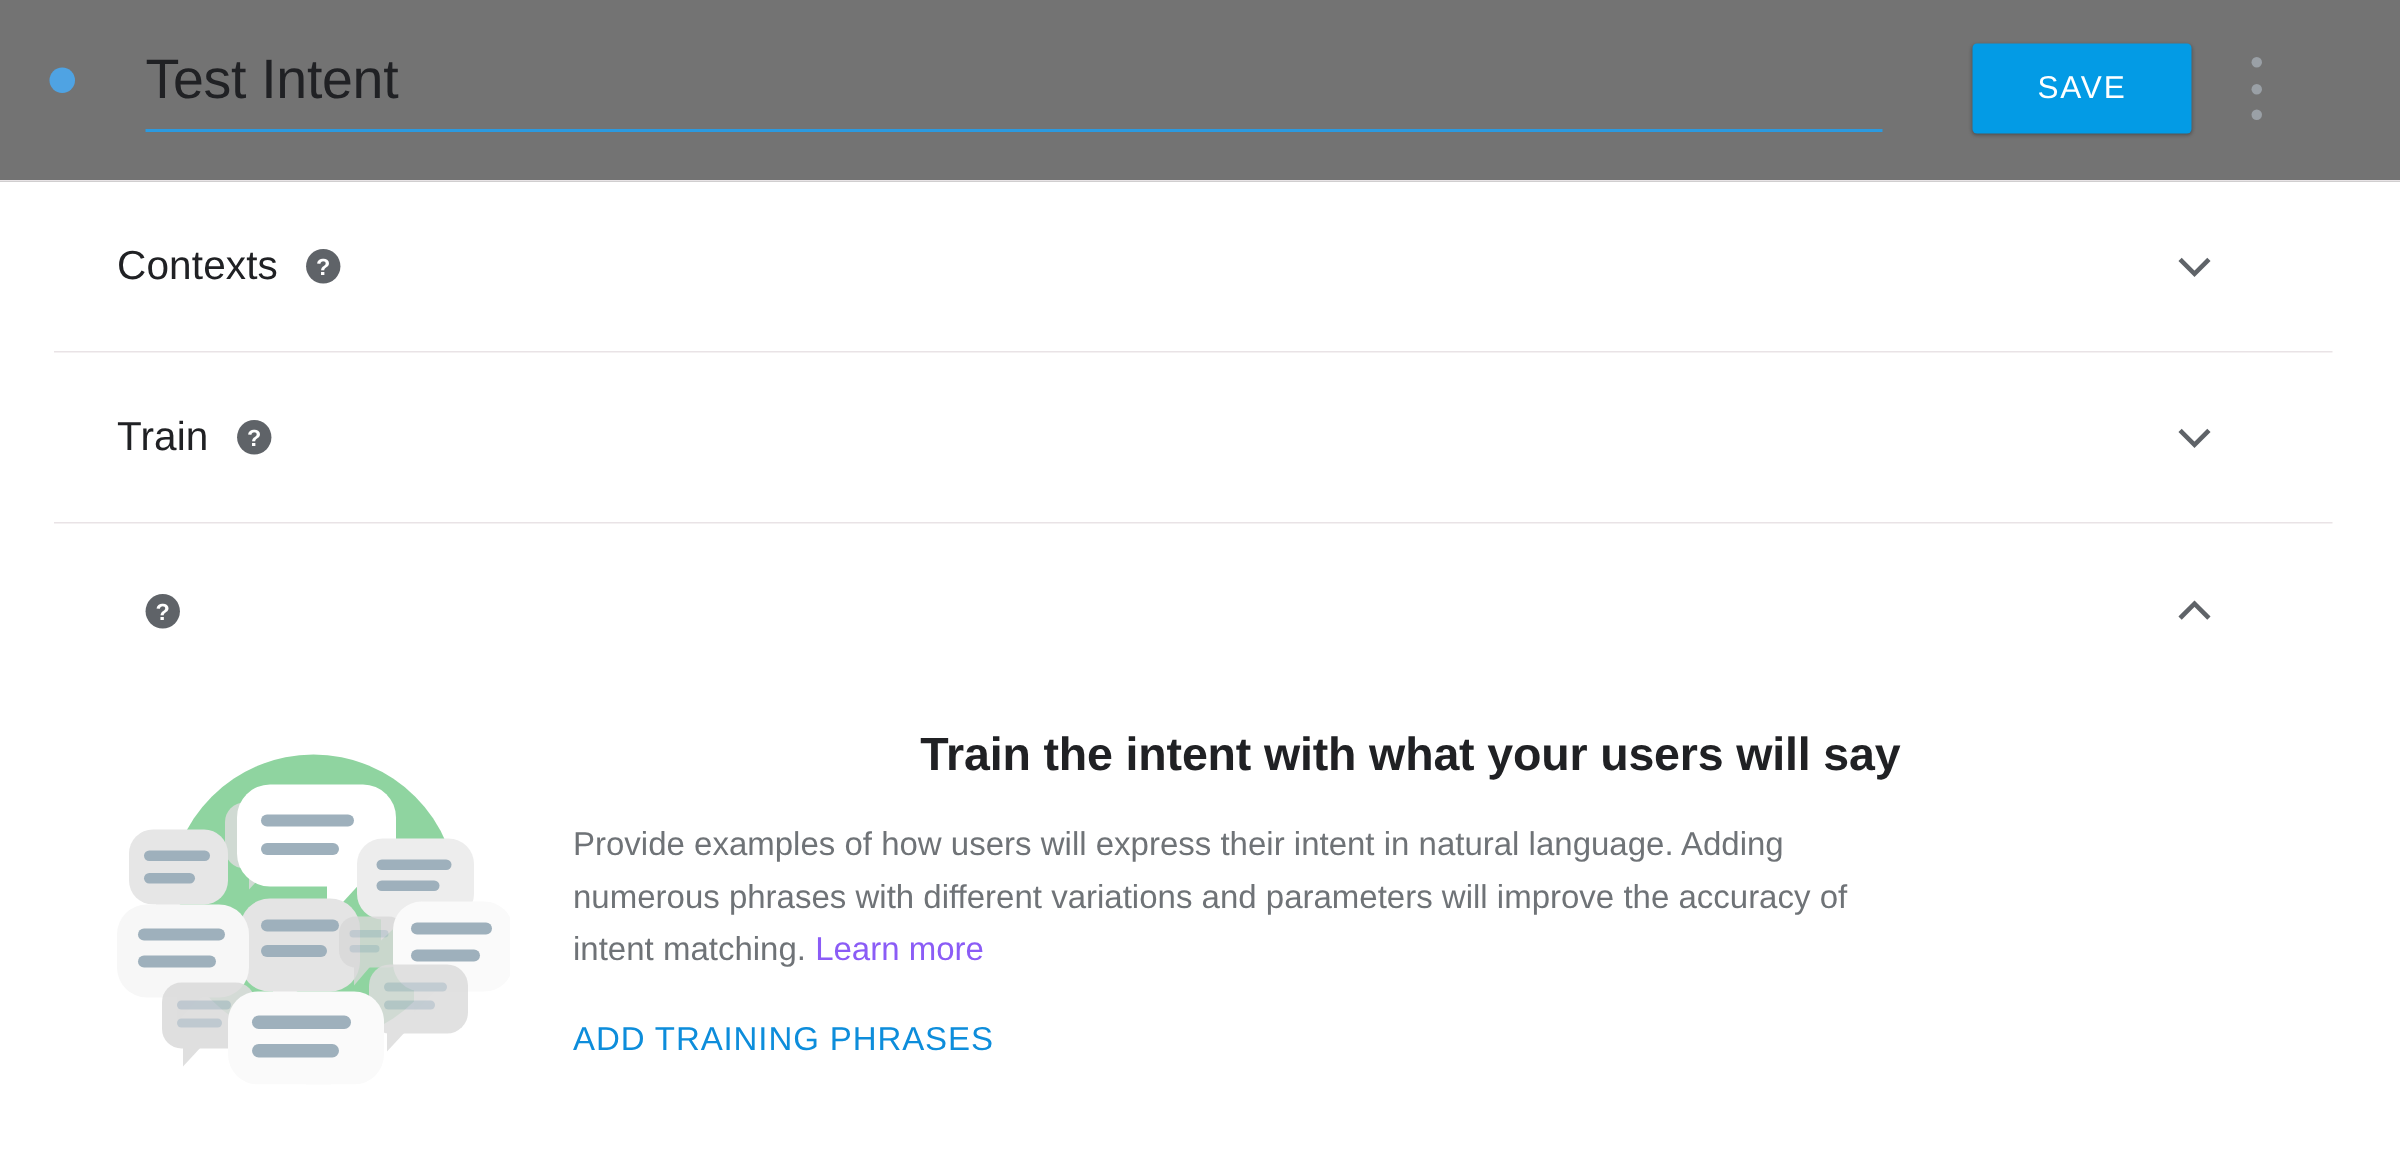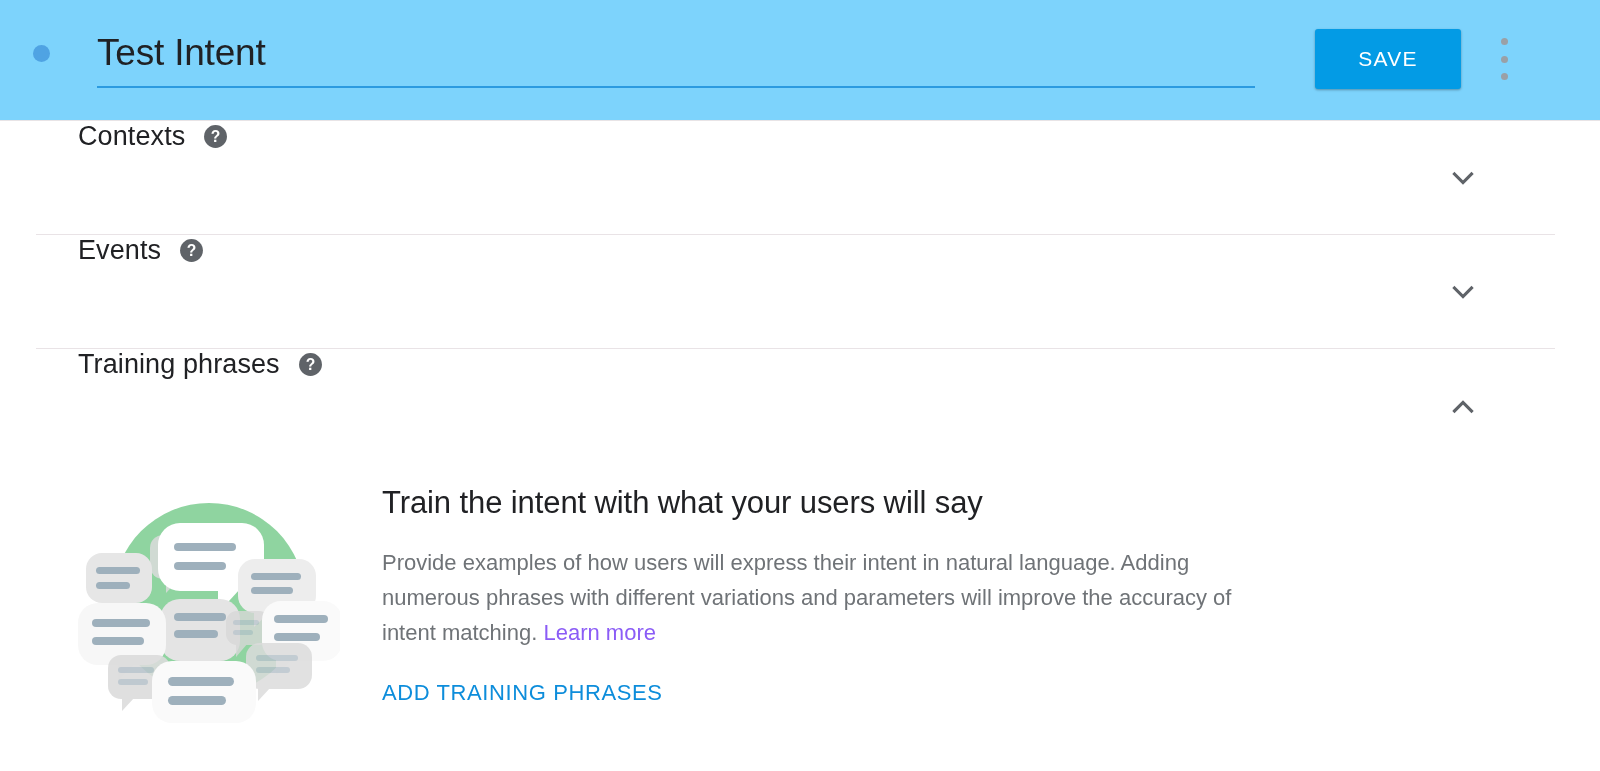--- a/index.html
+++ b/index.html
@@ -15,21 +15,21 @@
     overflow: hidden;
     position: relative;
   }
 
   
   .header {
     position: relative;
     height: 121px;
     box-sizing: border-box;
     border-bottom: 1px solid #e8e4e6;
-    background: #7dd3fc;
+    background: #737373;
   }
   .status-dot {
     position: absolute;
     left: 33px;
     top: 45px;
     width: 17px;
     height: 17px;
     border-radius: 50%;
     background: #4fa3e3;
   }
@@ -88,21 +88,21 @@
     background: #9aa0a6;
   }
 
   
   .section-row {
     position: relative;
     height: 113px;
     margin: 0 45px 0 36px;
     border-bottom: 1px solid #e9e3e6;
     display: flex;
-    align-items: flex-start;
+    align-items: center;
   }
   .section-row.last { border-bottom: none; height: 116px; }
 
   .section-label-group {
     display: flex;
     align-items: center;
     padding-left: 42px;
   }
   .section-label {
     font-size: 27px;
@@ -140,25 +140,26 @@
     flex: 0 0 262px;
     margin-top: 4px;
   }
   .tp-text {
     margin-left: 42px;
     padding-top: 12px;
     max-width: 900px;
   }
   .tp-heading {
     font-size: 31px;
-    font-weight: 400;
+    font-weight: 700;
     color: #202124;
     margin: 0 0 24px 0;
     letter-spacing: -0.1px;
     line-height: 1.15;
+    text-align: right;
   }
   .tp-body {
     font-size: 22px;
     line-height: 35px;
     color: #6f7377;
     margin: 0;
     max-width: 885px;
   }
   .learn-more {
     color: #8b5cf6;
@@ -207,34 +208,33 @@
       <text x="12" y="17.4" text-anchor="middle" font-family="Liberation Sans, sans-serif" font-size="15" font-weight="bold" fill="#ffffff">?</text>
     </svg>
   </div>
   <svg class="chevron" viewBox="0 0 24 24">
     <path d="M6 9.2 L12 15.2 L18 9.2" fill="none" stroke="#5f6368" stroke-width="2.2" stroke-linecap="square" stroke-linejoin="miter"></path>
   </svg>
 </div>
 
 <div class="section-row">
   <div class="section-label-group">
-    <span class="section-label">Events</span>
+    <span class="section-label">Train</span>
     <svg class="help-icon" viewBox="0 0 24 24">
       <circle cx="12" cy="12" r="11" fill="#5f6368"></circle>
       <text x="12" y="17.4" text-anchor="middle" font-family="Liberation Sans, sans-serif" font-size="15" font-weight="bold" fill="#ffffff">?</text>
     </svg>
   </div>
   <svg class="chevron" viewBox="0 0 24 24">
     <path d="M6 9.2 L12 15.2 L18 9.2" fill="none" stroke="#5f6368" stroke-width="2.2" stroke-linecap="square" stroke-linejoin="miter"></path>
   </svg>
 </div>
 
 <div class="section-row last">
   <div class="section-label-group">
-    <span class="section-label">Training phrases</span>
     <svg class="help-icon" viewBox="0 0 24 24">
       <circle cx="12" cy="12" r="11" fill="#5f6368"></circle>
       <text x="12" y="17.4" text-anchor="middle" font-family="Liberation Sans, sans-serif" font-size="15" font-weight="bold" fill="#ffffff">?</text>
     </svg>
   </div>
   <svg class="chevron" viewBox="0 0 24 24">
     <path d="M6 14.8 L12 8.8 L18 14.8" fill="none" stroke="#5f6368" stroke-width="2.2" stroke-linecap="square" stroke-linejoin="miter"></path>
   </svg>
 </div>
 

